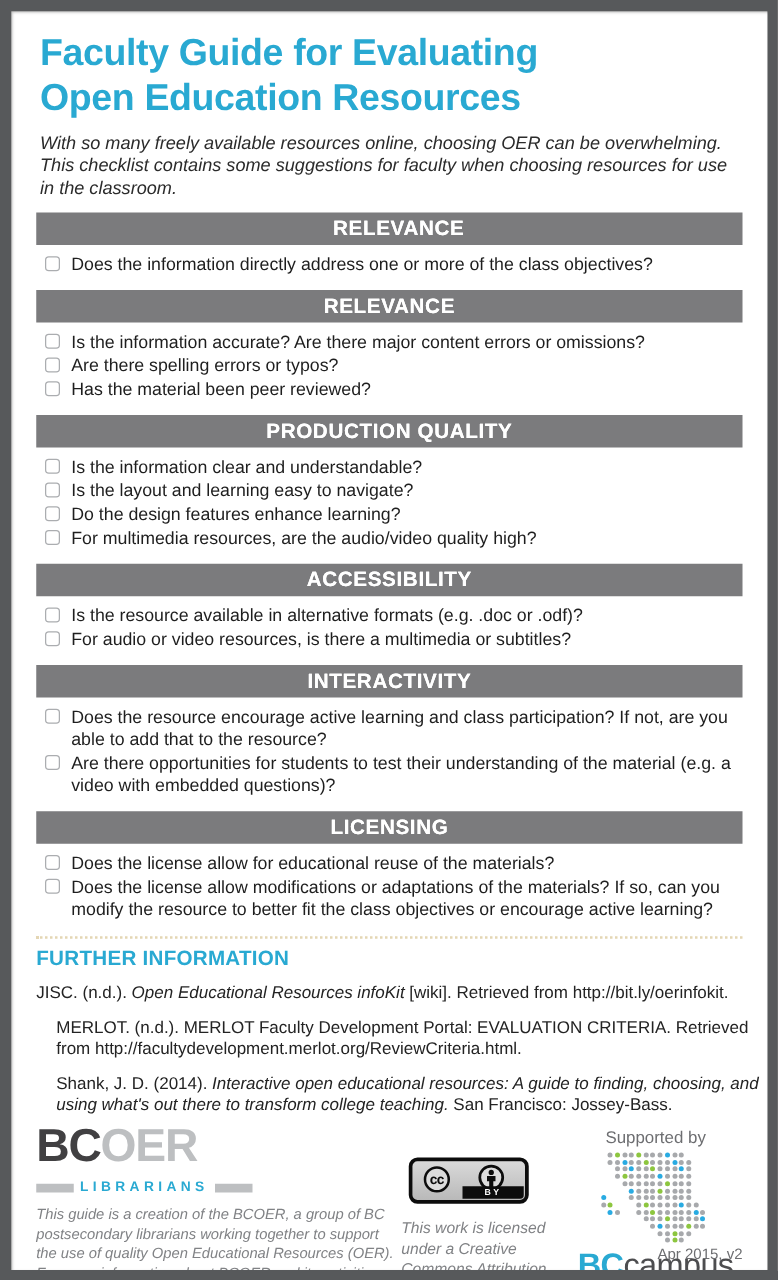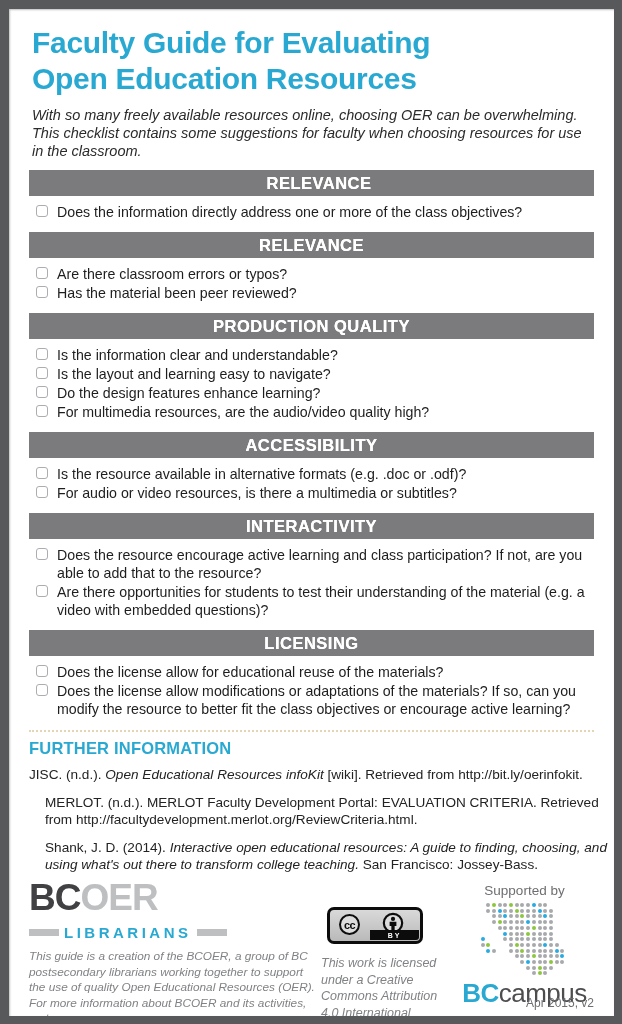--- a/index.html
+++ b/index.html
@@ -48,21 +48,21 @@
   .footer { display:flex; margin-top:8px; }
   .f-left { width:300px; }
   .f-mid { width:136px; padding-top:26px; }
   .f-right { width:146px; padding-top:2px; }
   
   .bcoer { line-height:34px; letter-spacing:-1px; }
   .bcoer .bc { font-size:37px; font-weight:bold; color:#414042; }
   .bcoer .oer { font-size:37px; font-weight:bold; color:#bdbfc1; }
   .librarians { display:flex; align-items:center; margin-top:2px; }
   .librarians .lbar { width:30px; height:7px; background:#bdbfc1; }
-  .librarians .ltxt { color:#29a9d2; font-weight:bold; font-size:15px; letter-spacing:3.5px; margin:0 5px; }
+  .librarians .ltxt { color:#29a9d2; font-weight:bold; font-size:11px; letter-spacing:3.5px; margin:0 5px; }
   .about { font-style:italic; font-size:11.8px; line-height:15.5px; color:#808285; margin-top:8px; width:292px; }
   
   .ccbadge {
     width:96px; height:37px; margin-left:6px;
     border:3px solid #0c0c0c; border-radius:7px;
     background:linear-gradient(#d9d9d9,#b9b9b9);
     position:relative;
   }
   .cc-circle {
     position:absolute; left:9px; top:4px;
@@ -104,21 +104,22 @@
     <div id="sections">
         <div class="section">
           <div class="bar">RELEVANCE</div>
           <ul class="items">
             <li><span class="cb"></span><span>Does the information directly address one or more of the class objectives?</span></li>
           </ul>
         </div>
         <div class="section">
           <div class="bar">RELEVANCE</div>
           <ul class="items">
-            <li><span class="cb"></span><span>Are there classroom errors or typos?</span></li>
+            <li><span class="cb"></span><span>Is the information accurate? Are there major content errors or omissions?</span></li>
+            <li><span class="cb"></span><span>Are there spelling errors or typos?</span></li>
             <li><span class="cb"></span><span>Has the material been peer reviewed?</span></li>
           </ul>
         </div>
         <div class="section">
           <div class="bar">PRODUCTION QUALITY</div>
           <ul class="items">
             <li><span class="cb"></span><span>Is the information clear and understandable?</span></li>
             <li><span class="cb"></span><span>Is the layout and learning easy to navigate?</span></li>
             <li><span class="cb"></span><span>Do the design features enhance learning?</span></li>
             <li><span class="cb"></span><span>For multimedia resources, are the audio/video quality high?</span></li>

